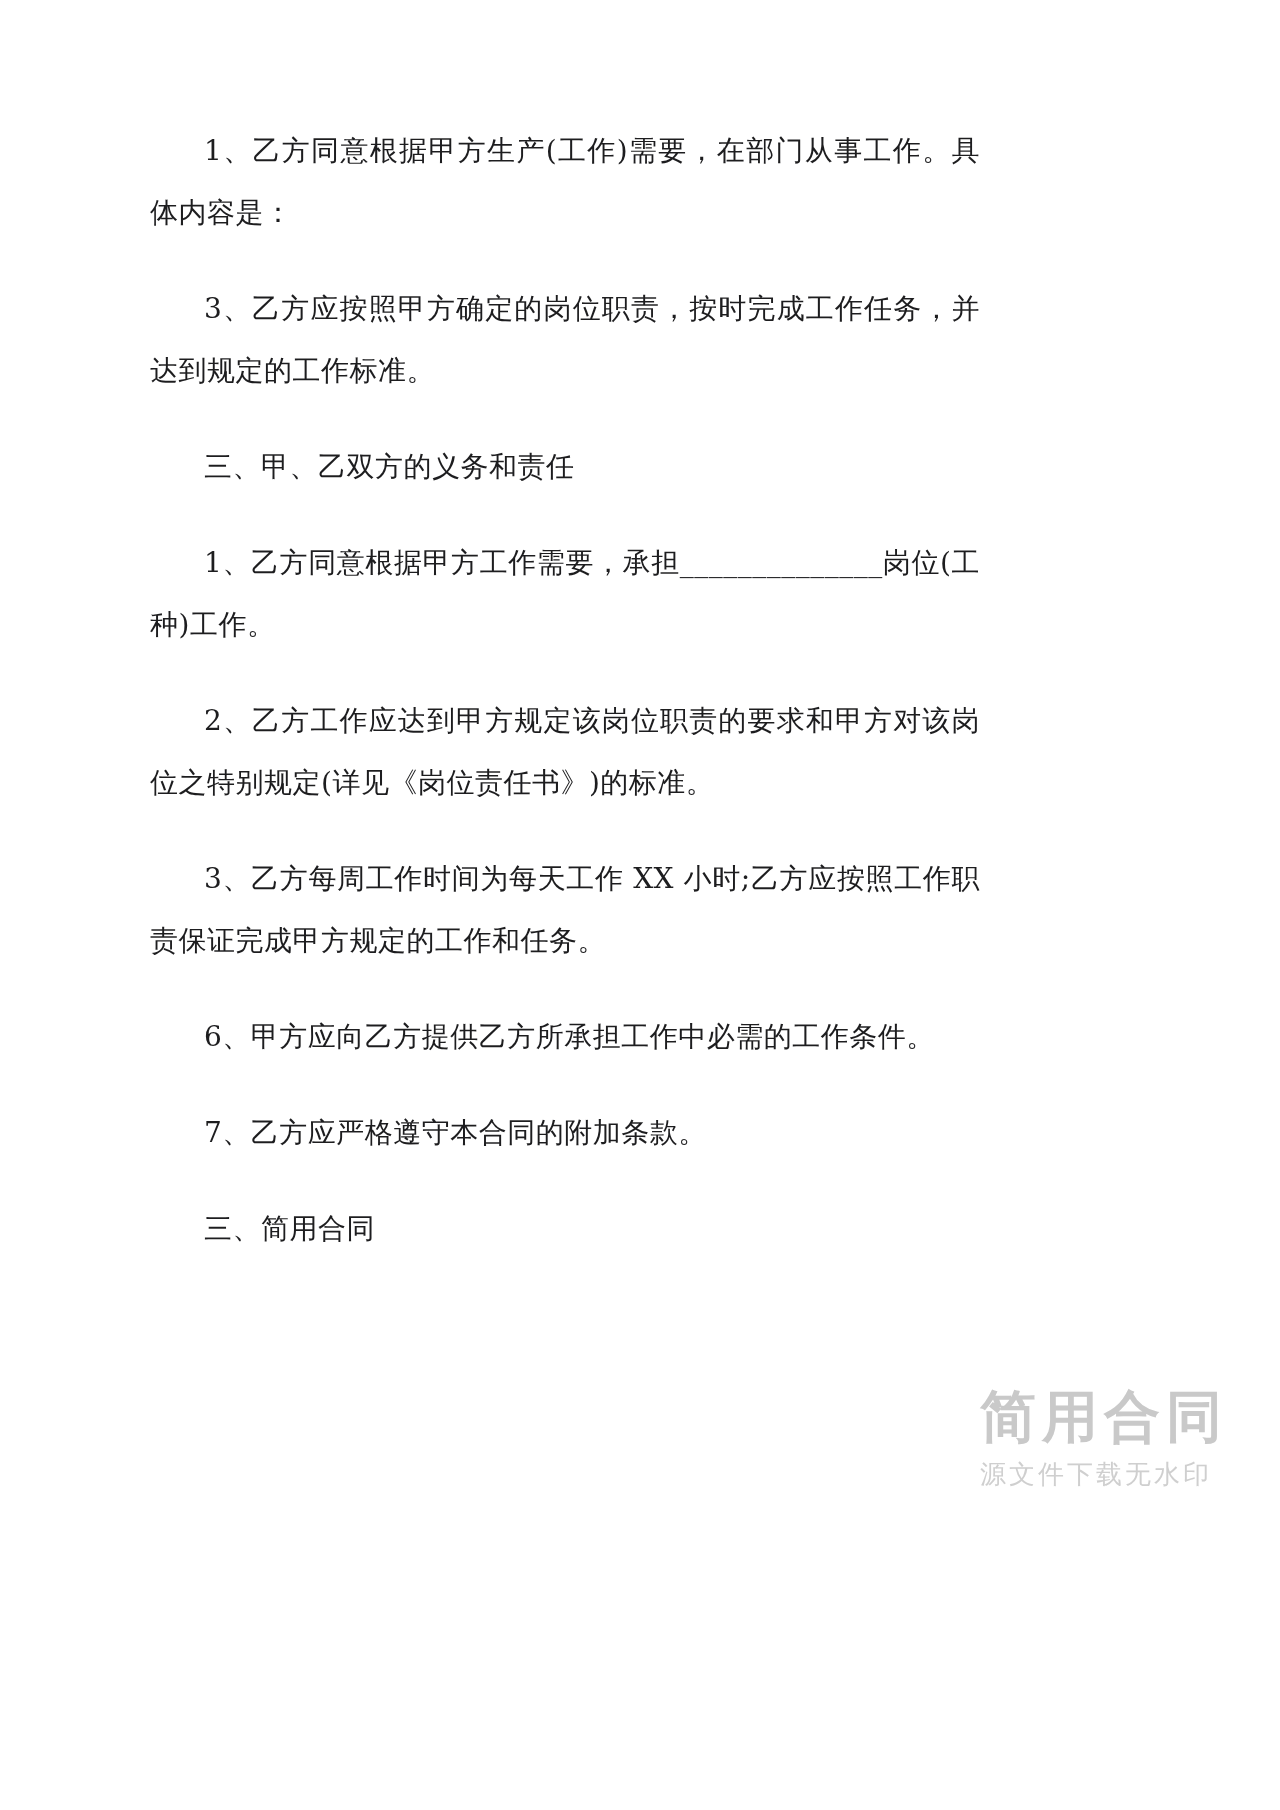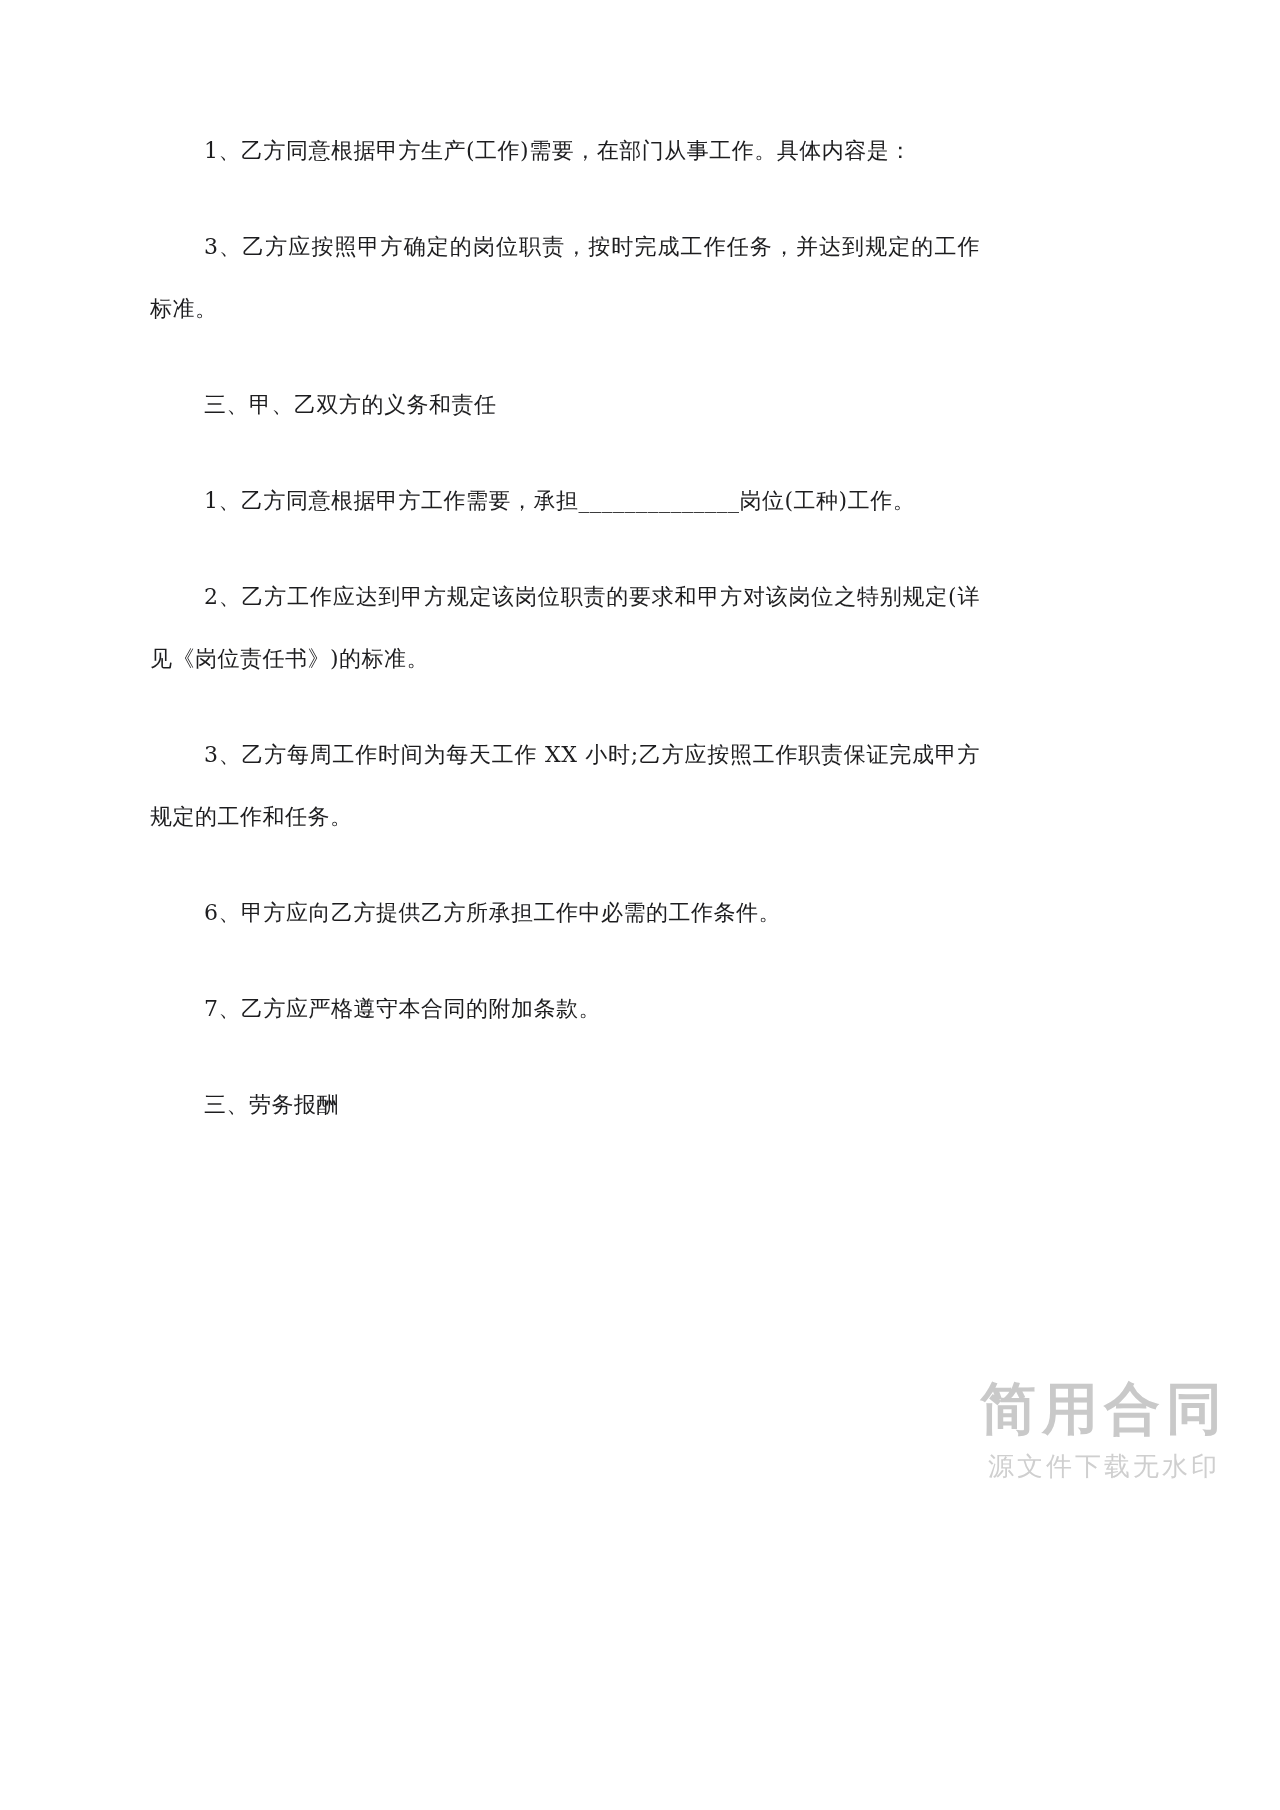--- a/index.html
+++ b/index.html
@@ -19,42 +19,41 @@
     box-sizing: border-box;
   }
   .doc-body {
     position: absolute;
     left: 150px;
     top: 120px;
     width: 830px;
   }
   .para {
     font-family: "DejaVu Serif", "Liberation Serif", serif;
-    font-size: 22px;
+    font-size: 28px;
     line-height: 62px;
     color: #1d1d1f;
     letter-spacing: 0.5px;
     margin: 0 0 34px 0;
     text-align: justify;
     text-justify: inter-character;
     word-break: break-all;
     white-space: pre-wrap;
   }
   .para.indent {
     text-indent: 54px;
   }
   .para.heading {
     text-indent: 54px;
   }
   
   .watermark {
     position: absolute;
     right: 52px;
-    bottom: 326px;
-    text-align: center;
+    bottom: 318px;
     user-select: none;
     pointer-events: none;
   }
   .watermark-main {
     font-family: "DejaVu Sans", sans-serif;
     font-size: 56px;
     font-weight: bold;
     letter-spacing: 6px;
     color: #c9c9c9;
     line-height: 1.05;
@@ -88,21 +87,21 @@
     <p class="para indent">2、乙方工作应达到甲方规定该岗位职责的要求和甲方对该岗位之特别规定(详见《岗位责任书》)的标准。</p>
 
     <p class="para indent">3、乙方每周工作时间为每天工作 XX 小时;乙方应按照工作职责保证完成甲方规定的工作和任务。</p>
 
 
 
     <p class="para indent">6、甲方应向乙方提供乙方所承担工作中必需的工作条件。</p>
 
     <p class="para indent">7、乙方应严格遵守本合同的附加条款。</p>
 
-    <p class="para heading">三、劳务报酬</p>
+    <p class="para heading">三、简用合同</p>
 
   </div>
 
   <div class="watermark">
     <div class="watermark-main">简用合同</div>
     <div class="watermark-sub">源文件下载无水印</div>
   </div>
 
 </div>
 

